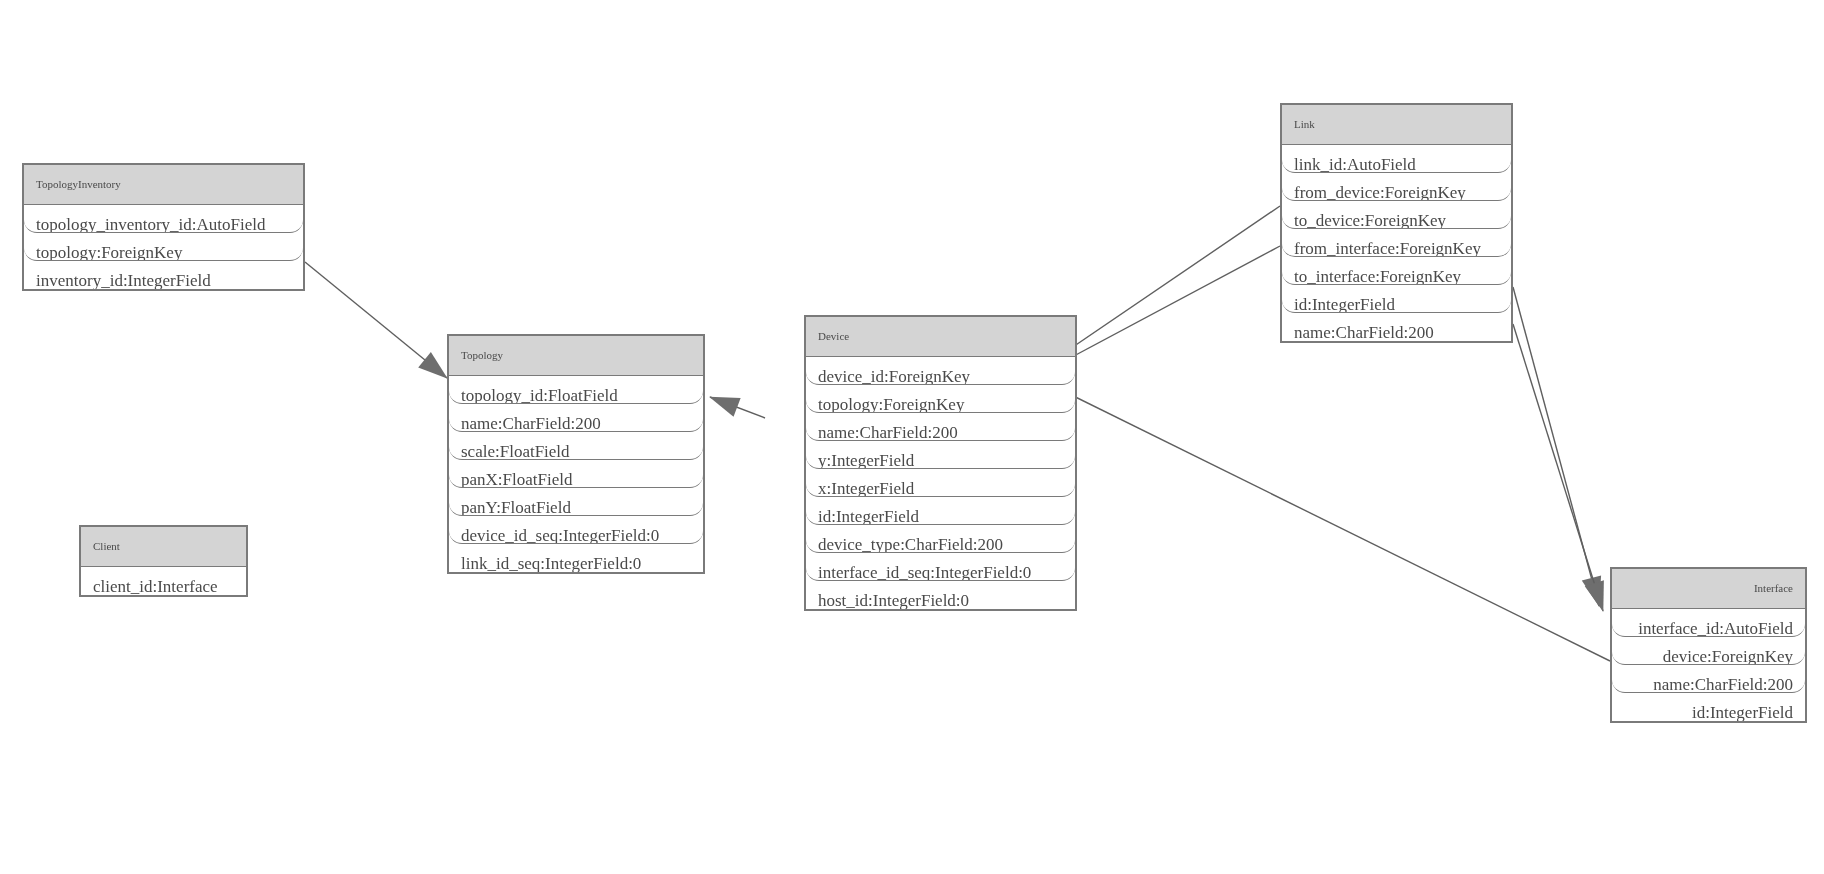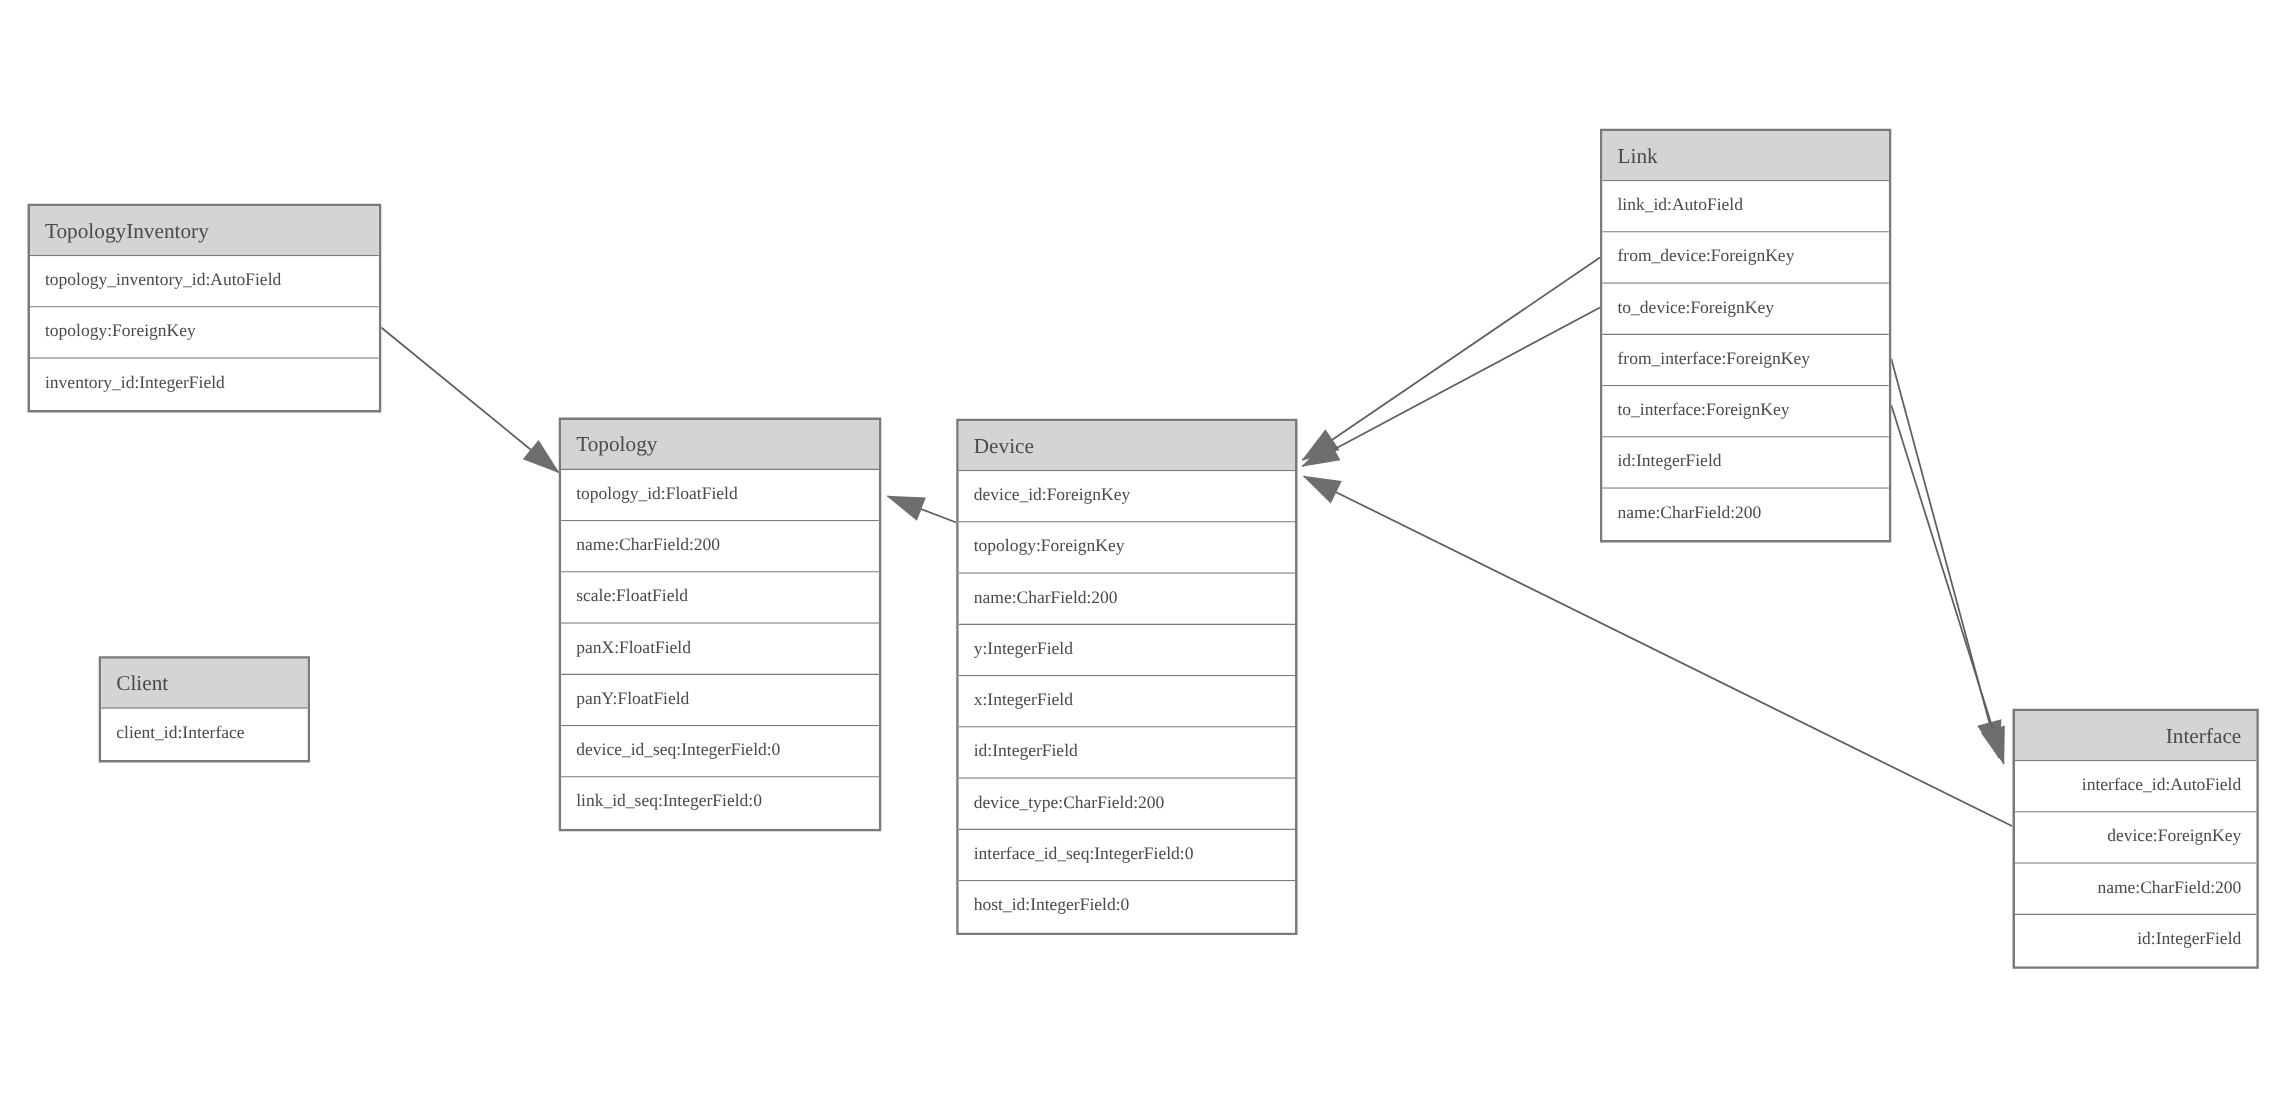--- a/index.html
+++ b/index.html
@@ -21,37 +21,38 @@
     background: var(--row-fill, #ffffff);
     border: 2px solid var(--border, #7a7a7a);
     box-sizing: border-box;
   }
   .node-header {
     background: var(--header-fill, #d4d4d4);
     border-bottom: 1px solid var(--border, #7a7a7a);
     height: 40px;
     line-height: 39px;
     padding: 0 12px;
-    font-size: 17px;
+    font-size: 11px;
     color: var(--text, #4a4a4a);
     box-sizing: border-box;
     white-space: nowrap;
     overflow: hidden;
   }
   .node-row {
-    height: 41px;
+    height: 28px;
     line-height: 39px;
     padding: 0 12px;
-    font-size: 14px;
+    font-size: 17px;
     color: var(--text, #4a4a4a);
     border-bottom: 1px solid var(--border, #7a7a7a);
     box-sizing: border-box;
     background: var(--row-fill, #ffffff);
     white-space: nowrap;
     overflow: hidden;
+    border-radius: 13px;
   }
   .node-row:last-child { border-bottom: none; }
 </style>
 </head>
 <body>
 
 <div class="canvas" id="canvas">
   <svg id="edges-svg" viewBox="0 0 1824 874" xmlns="http://www.w3.org/2000/svg">
     <defs>
       <marker id="arrowhead" markerUnits="userSpaceOnUse" markerWidth="34" markerHeight="26" refX="30" refY="11" orient="auto">
@@ -82,21 +83,21 @@
       <div class="node" style="left: 447px; top: 334px; width: 258px;">
         <div class="node-header">Topology</div>
         <div class="node-row">topology_id:FloatField</div>
         <div class="node-row">name:CharField:200</div>
         <div class="node-row">scale:FloatField</div>
         <div class="node-row">panX:FloatField</div>
         <div class="node-row">panY:FloatField</div>
         <div class="node-row">device_id_seq:IntegerField:0</div>
         <div class="node-row">link_id_seq:IntegerField:0</div>
       </div>
-      <div class="node" style="left: 765px; top: 315px; width: 273px; margin-top: 20px;">
+      <div class="node" style="left: 804px; top: 315px; width: 273px;">
         <div class="node-header">Device</div>
         <div class="node-row">device_id:ForeignKey</div>
         <div class="node-row">topology:ForeignKey</div>
         <div class="node-row">name:CharField:200</div>
         <div class="node-row">y:IntegerField</div>
         <div class="node-row">x:IntegerField</div>
         <div class="node-row">id:IntegerField</div>
         <div class="node-row">device_type:CharField:200</div>
         <div class="node-row">interface_id_seq:IntegerField:0</div>
         <div class="node-row">host_id:IntegerField:0</div>

